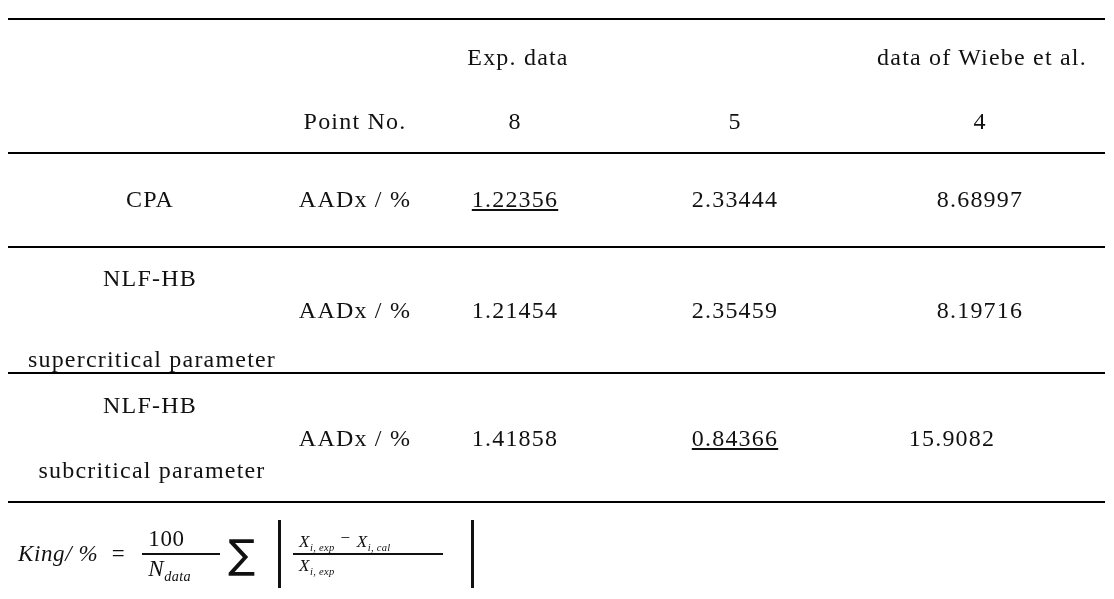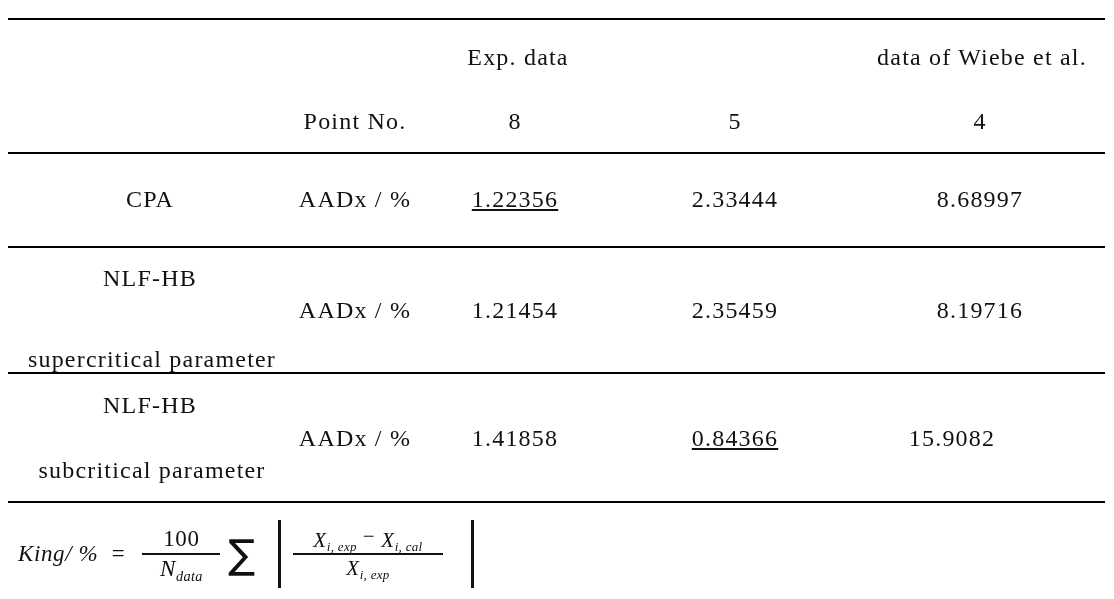--- a/index.html
+++ b/index.html
@@ -93,21 +93,20 @@
     font-style: italic;
     letter-spacing: 0.6px;
     color: #111111;
   }
   .formula .lhs { margin-right: 12px; white-space: nowrap; }
   .formula .eq  { margin-right: 16px; }
 
   .frac {
     display: inline-flex;
     flex-direction: column;
-    align-items: center;
     vertical-align: middle;
     line-height: 1.05;
   }
   .frac > .num { padding: 0 6px 2px 6px; }
   .frac > .den { padding: 2px 6px 0 6px; }
   .frac > .bar {
     height: 2px;
     background: #111;
     width: 100%;
     min-width: 78px;
@@ -123,21 +122,21 @@
 
   .absbar {
     display: inline-block;
     width: 3px;
     background: #111;
     height: 68px;
     margin: 0 12px;
   }
   .absbar.right { margin-left: 28px; }
 
-  .frac-inner { font-size: 21px; }
+  .frac-inner { font-size: 17px; }
   .frac-inner .bar { min-width: 150px; }
 
   sub {
     font-size: 0.62em;
     vertical-align: baseline;
     position: relative;
     top: 0.34em;
     letter-spacing: 0.3px;
   }
   .upright { font-style: normal; }

